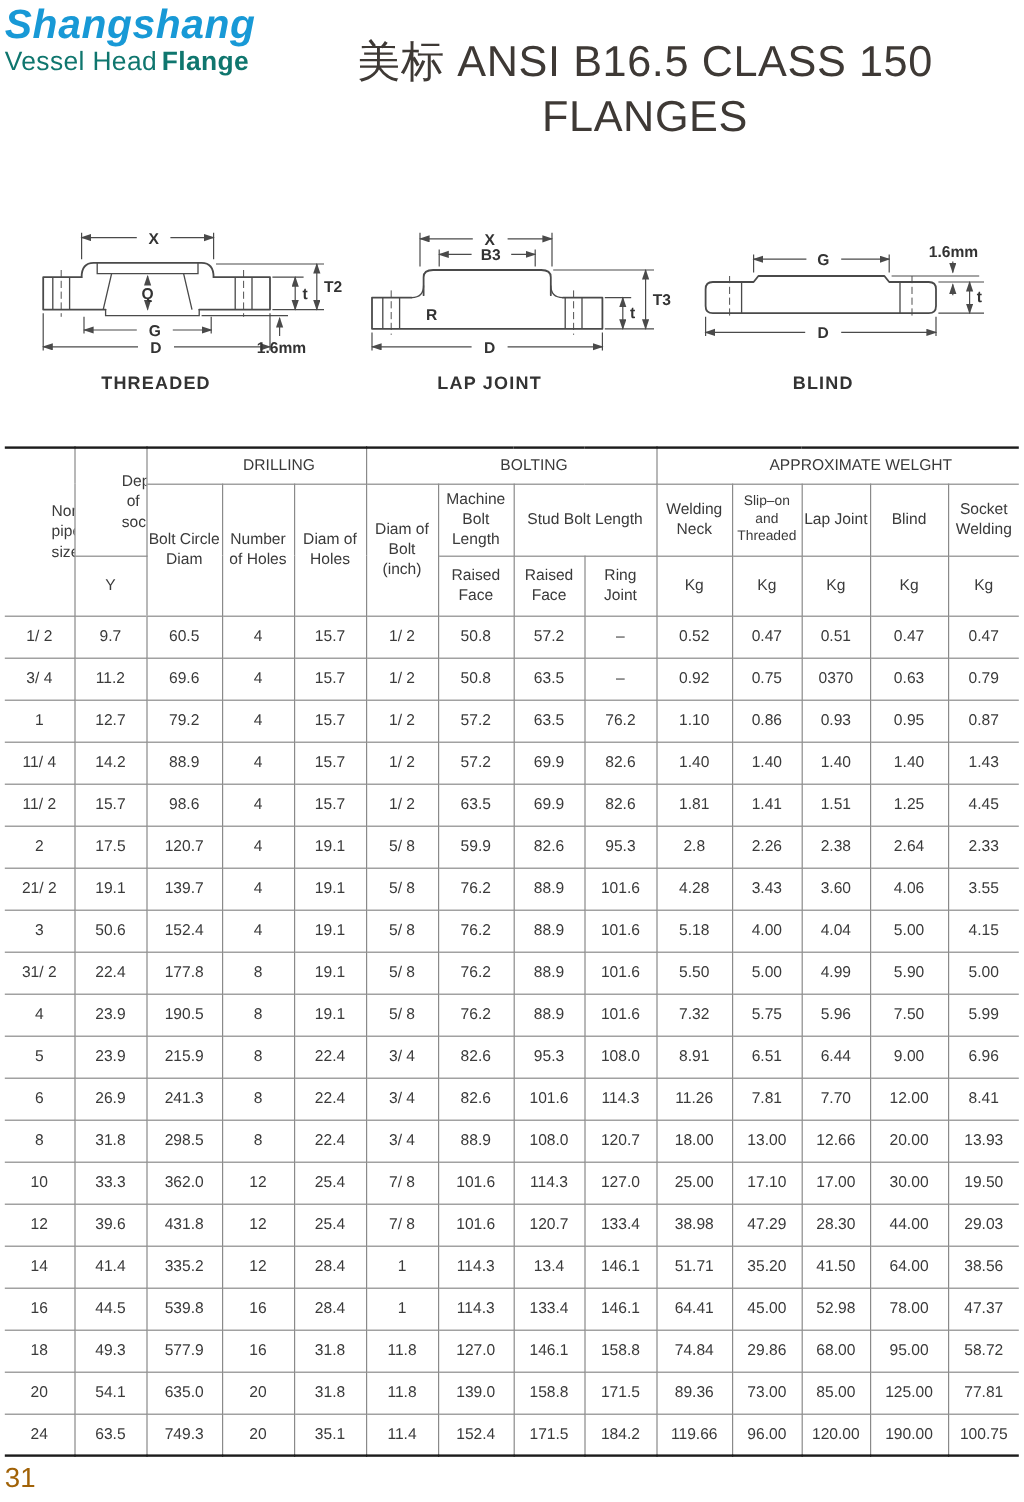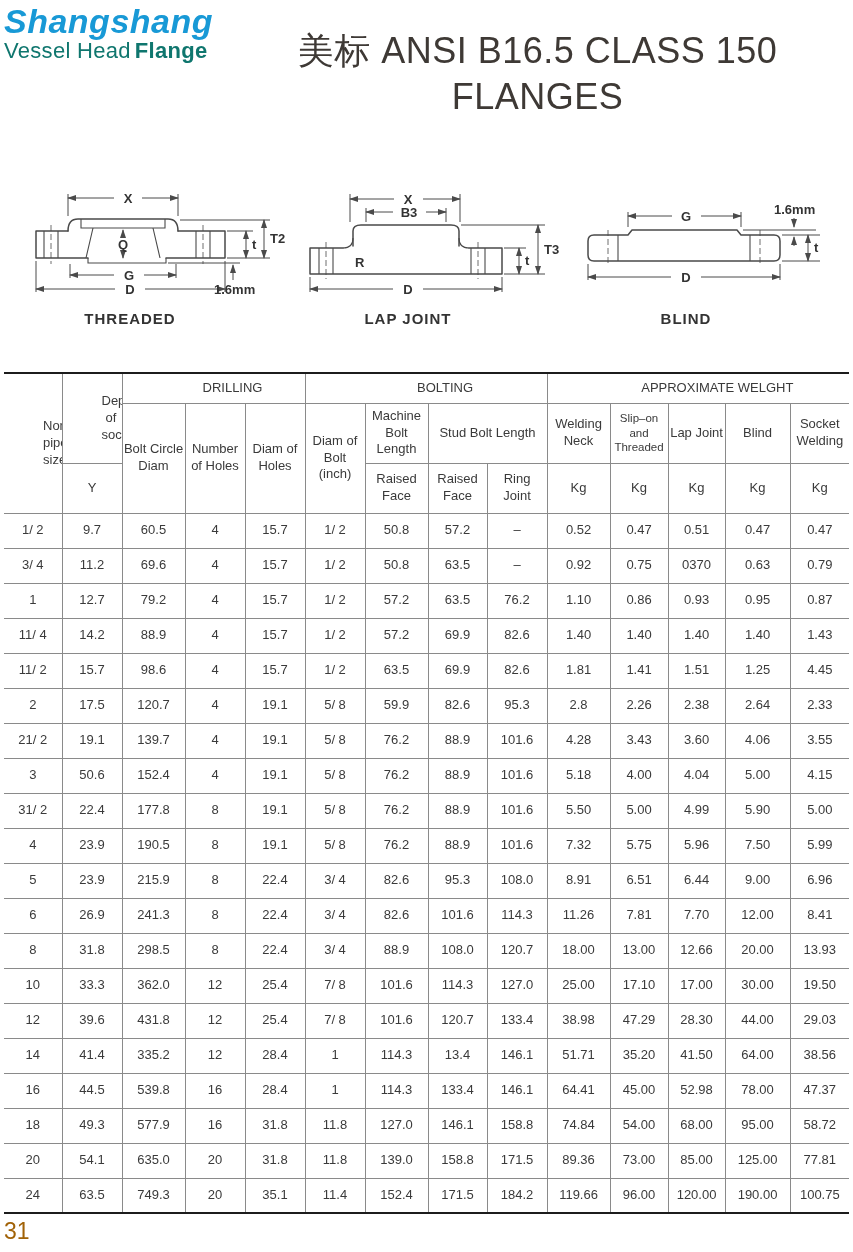--- a/index.html
+++ b/index.html
@@ -513,21 +513,21 @@
           <td>18</td>
           <td>49.3</td>
           <td>577.9</td>
           <td>16</td>
           <td>31.8</td>
           <td>11.8</td>
           <td>127.0</td>
           <td>146.1</td>
           <td>158.8</td>
           <td>74.84</td>
-          <td>54.00</td>
+          <td>29.86</td>
           <td>68.00</td>
           <td>95.00</td>
           <td>58.72</td>
         </tr>
         <tr>
           <td>20</td>
           <td>54.1</td>
           <td>635.0</td>
           <td>20</td>
           <td>31.8</td>

